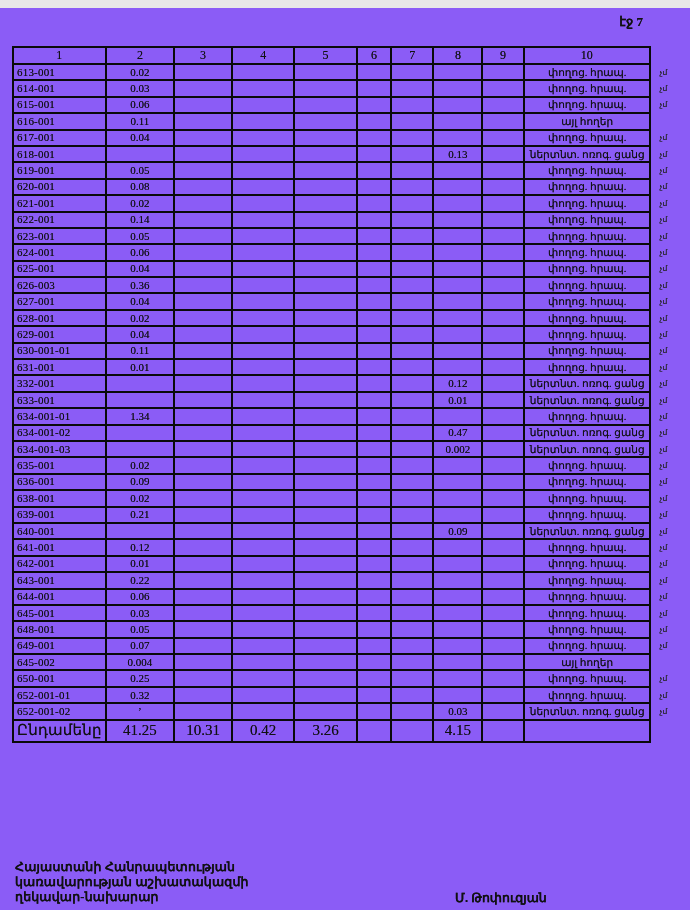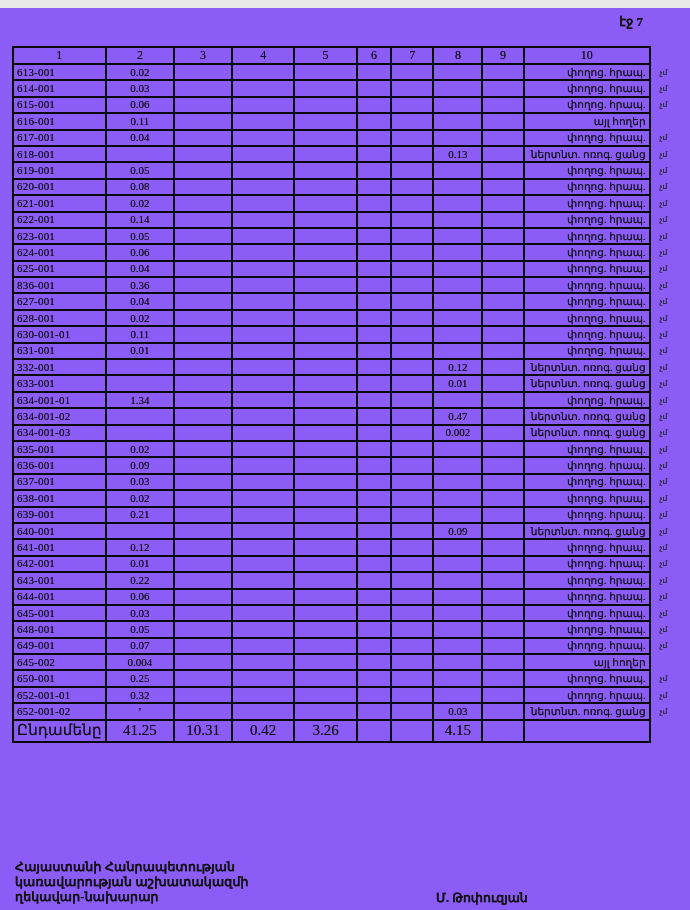--- a/index.html
+++ b/index.html
@@ -34,40 +34,40 @@
     white-space:nowrap;
     font-weight:400;
   }
   table.grid thead th{
     text-align:center;
     font-size:12px;
     height:15px;
   }
   table.grid td:nth-child(1){ text-align:left; letter-spacing:0.2px; }
   table.grid td:nth-child(n+2):nth-child(-n+9){ text-align:center; }
-  table.grid td:nth-child(10){ text-align:right; font-size:10.5px; padding-left:4px; }
+  table.grid td:nth-child(10){ text-align:center; font-size:10.5px; padding-left:4px; }
   table.grid .margin-cell{
     border:none;
     font-size:7.5px;
     color:#2c2c2c;
     text-align:left;
     padding:0 16px 0 9px;
     letter-spacing:0;
   }
   table.grid tr.total-row td{
     height:20px;
     font-size:15px;
   }
   .footer-block{
     position:absolute;left:15px;top:852px;
     font-size:12.5px;font-weight:700;line-height:14.8px;
     letter-spacing:0.2px;
   }
   .signature{
-    position:absolute;left:436px;top:882px;
+    position:absolute;left:455px;top:882px;
     font-size:12.5px;font-weight:700;
   }
 </style>
 </head>
 <body>
 
 <div class="page">
 
   <div class="page-number ink">էջ 7</div>
 
@@ -265,21 +265,21 @@
       <td></td>
       <td></td>
       <td></td>
       <td></td>
       <td></td>
       <td></td>
       <td>փողոց. հրապ.</td>
       <td class="margin-cell">չմ</td>
     </tr>
           <tr>
-      <td>836-001</td>
+      <td>626-003</td>
       <td>0.36</td>
       <td></td>
       <td></td>
       <td></td>
       <td></td>
       <td></td>
       <td></td>
       <td></td>
       <td>փողոց. հրապ.</td>
       <td class="margin-cell">չմ</td>
@@ -304,20 +304,33 @@
       <td></td>
       <td></td>
       <td></td>
       <td></td>
       <td></td>
       <td></td>
       <td>փողոց. հրապ.</td>
       <td class="margin-cell">չմ</td>
     </tr>
           <tr>
+      <td>629-001</td>
+      <td>0.04</td>
+      <td></td>
+      <td></td>
+      <td></td>
+      <td></td>
+      <td></td>
+      <td></td>
+      <td></td>
+      <td>փողոց. հրապ.</td>
+      <td class="margin-cell">չմ</td>
+    </tr>
+          <tr>
       <td>630-001-01</td>
       <td>0.11</td>
       <td></td>
       <td></td>
       <td></td>
       <td></td>
       <td></td>
       <td></td>
       <td></td>
       <td>փողոց. հրապ.</td>
@@ -410,33 +423,20 @@
       <td></td>
       <td></td>
       <td></td>
       <td></td>
       <td>փողոց. հրապ.</td>
       <td class="margin-cell">չմ</td>
     </tr>
           <tr>
       <td>636-001</td>
       <td>0.09</td>
-      <td></td>
-      <td></td>
-      <td></td>
-      <td></td>
-      <td></td>
-      <td></td>
-      <td></td>
-      <td>փողոց. հրապ.</td>
-      <td class="margin-cell">չմ</td>
-    </tr>
-          <tr>
-      <td>637-001</td>
-      <td>0.03</td>
       <td></td>
       <td></td>
       <td></td>
       <td></td>
       <td></td>
       <td></td>
       <td></td>
       <td>փողոց. հրապ.</td>
       <td class="margin-cell">չմ</td>
     </tr>

